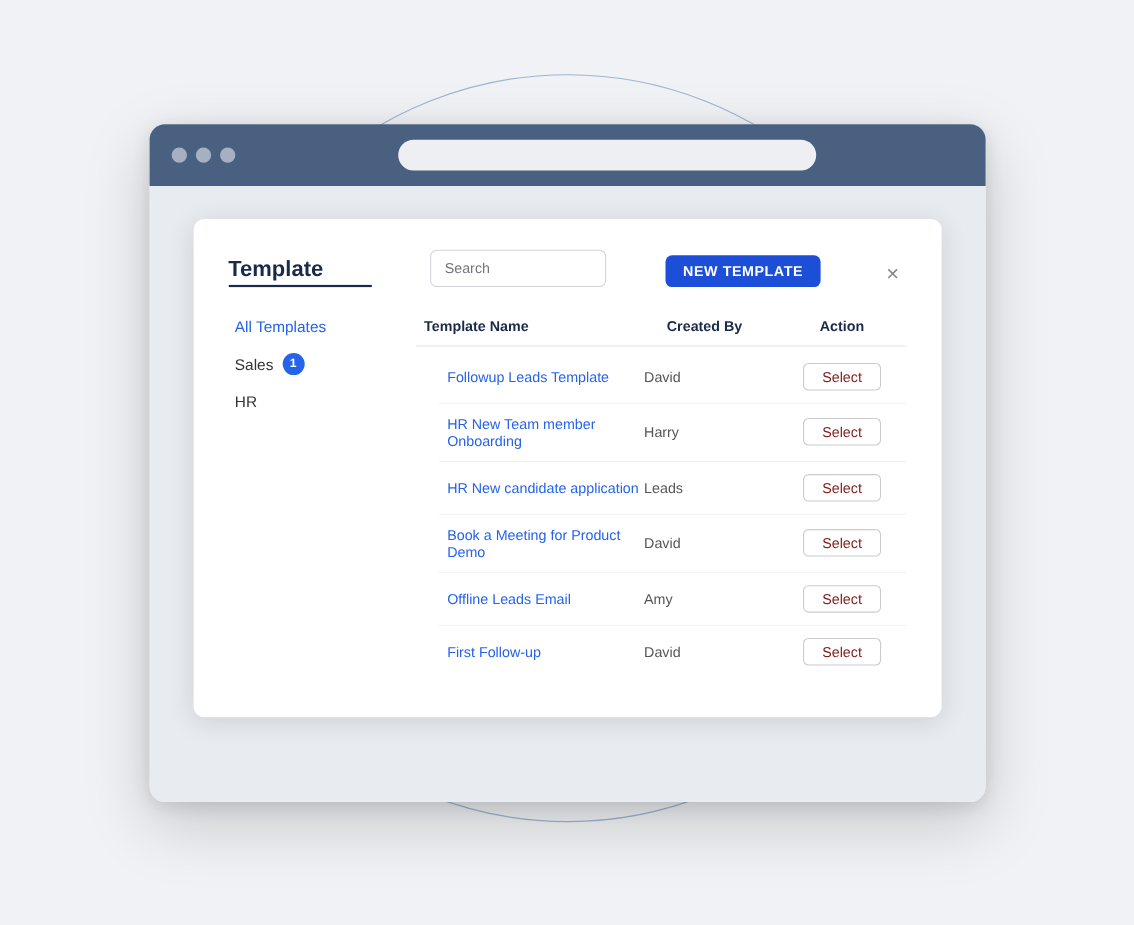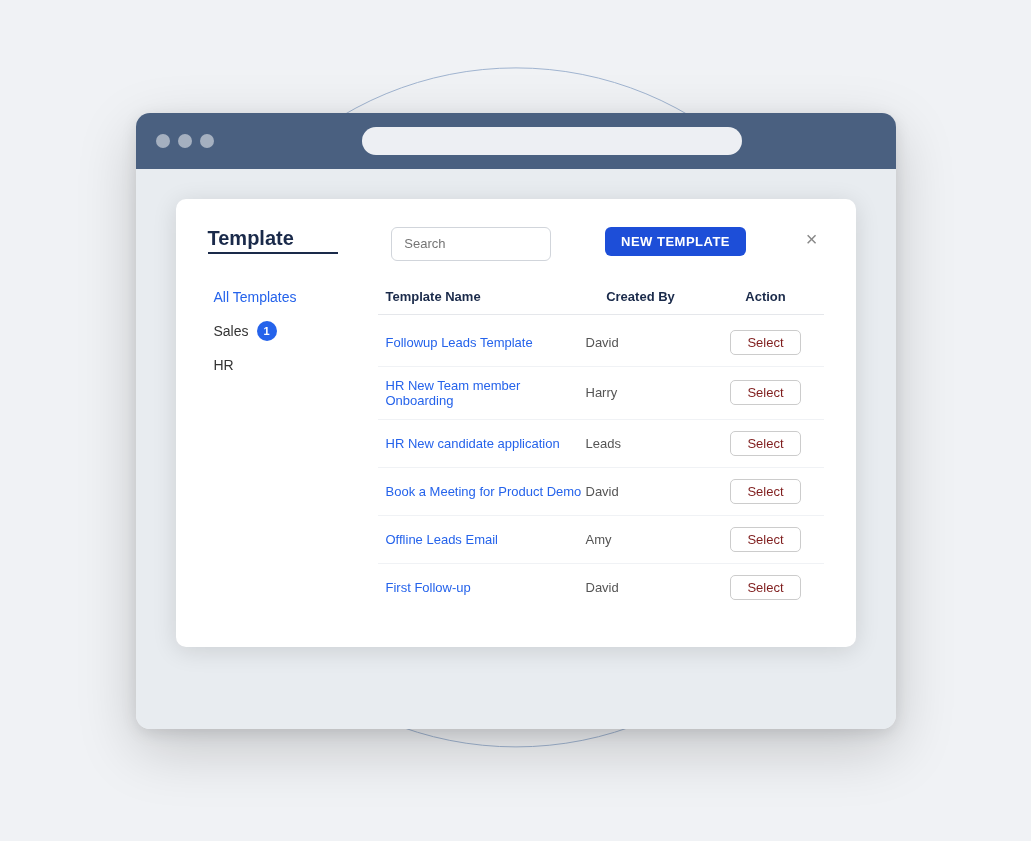--- a/index.html
+++ b/index.html
@@ -95,21 +95,21 @@
       border-radius: 10px;
       box-shadow: 0 4px 24px rgba(0,0,0,0.12);
       width: 680px;
       padding: 28px 32px 36px;
       position: relative;
     }
 
     
     .modal-header {
       display: flex;
-      align-items: flex-start;
+      align-items: flex-end;
       justify-content: space-between;
       margin-bottom: 20px;
       gap: 16px;
     }
 
     .modal-title {
       font-size: 20px;
       font-weight: 600;
       color: #1a2a4a;
       border-bottom: 2px solid #1a2a4a;
@@ -248,20 +248,21 @@
     }
 
     .th.center { text-align: center; }
 
     .table-row {
       display: grid;
       grid-template-columns: 1fr 130px 100px;
       padding: 11px 8px;
       border-bottom: 1px solid #f0f2f5;
       align-items: center;
+      margin-left: 21px;
     }
 
     .table-row:last-child {
       border-bottom: none;
     }
 
     .template-name {
       font-size: 13px;
       color: #2563eb;
       cursor: pointer;

